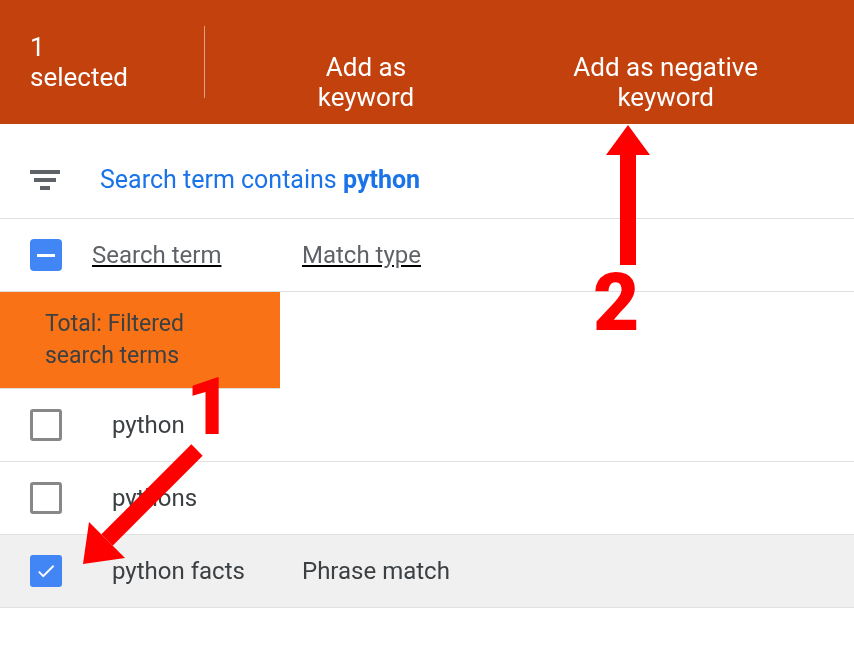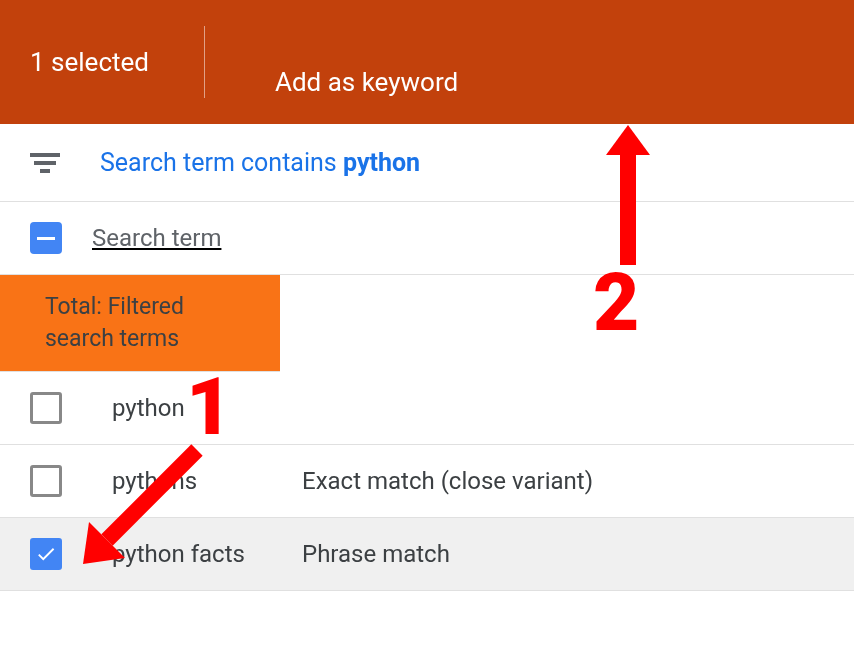--- a/index.html
+++ b/index.html
@@ -48,20 +48,21 @@
     .action-btn:first-of-type {
       margin-right: 15px;
     }
     
     .filter-bar {
       display: flex;
       align-items: center;
       padding: 24px 30px;
       gap: 40px;
       border-bottom: 1px solid #e0e0e0;
+      margin-top: 17px;
     }
     
     .filter-icon {
       display: flex;
       flex-direction: column;
       gap: 4px;
       align-items: center;
       cursor: pointer;
     }
     
@@ -217,51 +218,52 @@
       height: 100%;
     }
   </style>
 </head>
 <body>
 
 <div class="action-bar">
   <div class="selected-count">1 selected</div>
   <div class="divider-v"></div>
   <button class="action-btn">Add as keyword</button>
+  <button class="action-btn">Add as negative keyword</button>
 </div>
 
 <div class="filter-bar">
   <div class="filter-icon">
     <div class="bar1"></div>
     <div class="bar2"></div>
     <div class="bar3"></div>
   </div>
   <div class="filter-text">
     <span>Search term contains </span><span class="bold">python</span>
   </div>
 </div>
 
 <div class="header-row">
   <div class="checkbox-header">
     <div class="minus"></div>
   </div>
   <div class="col-header col-term">Search term</div>
+  <div class="col-header col-match">Match type</div>
 </div>
 
 <div class="total-row">Total: Filtered search terms</div>
 
 <div class="data-row">
   <div class="checkbox"></div>
   <div class="term-cell">python</div>
 </div>
 
 <div class="data-row">
   <div class="checkbox"></div>
   <div class="term-cell">pythons</div>
-  <div class="match-cell">Exact match (close variant)</div>
 </div>
 
 <div class="data-row selected">
   <div class="checkbox checked">
     <svg viewBox="0 0 24 24">
         <path fill="#fff" d="M9 16.17L4.83 12l-1.42 1.41L9 19 21 7l-1.41-1.41z"></path>
       </svg>
   </div>
   <div class="term-cell">python facts</div>
   <div class="match-cell">Phrase match</div>

